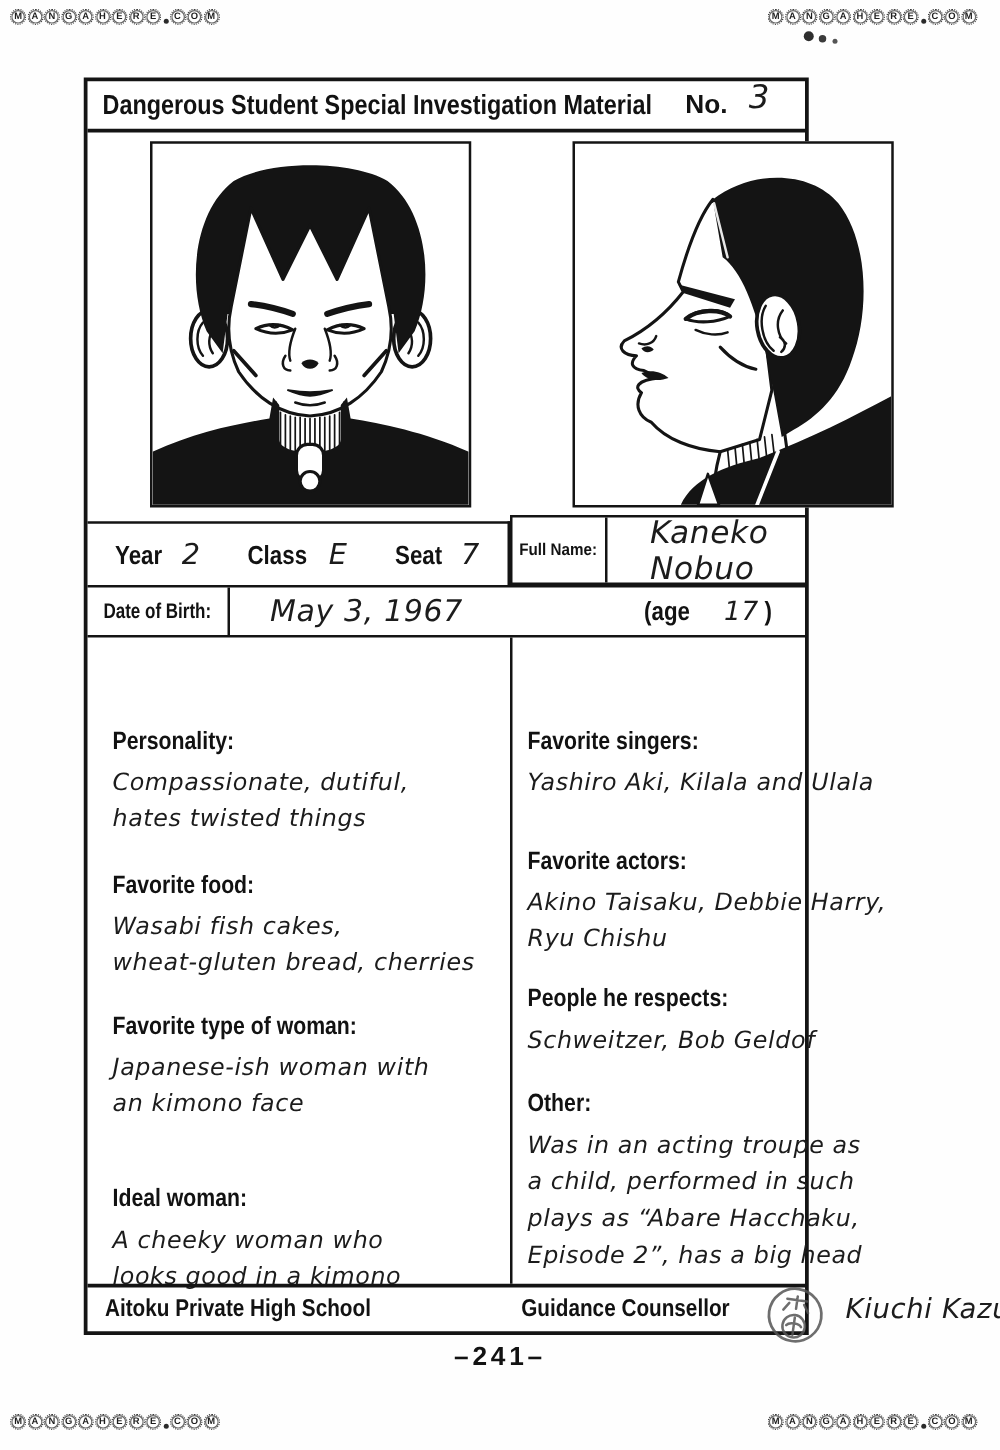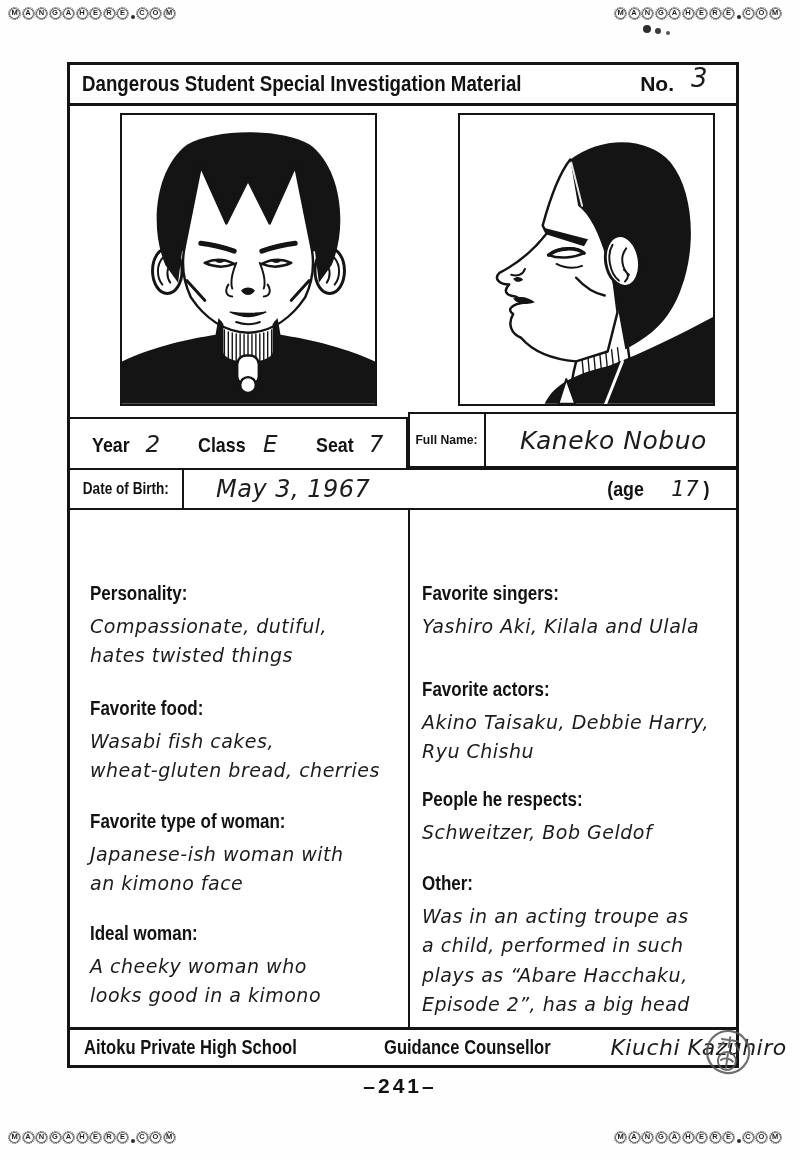--- a/index.html
+++ b/index.html
@@ -9,21 +9,21 @@
   
   .wm{position:absolute;display:flex;align-items:center;}
   .wm-badge{display:inline-block;width:13px;height:13px;box-sizing:border-box;border:1.5px dotted #3c3c3c;
             border-radius:50%;background:#fff;box-shadow:inset 0 0 0 1px #6a6a6a;
             color:#1d1d1d;font:bold 7.5px/10px "Liberation Sans",sans-serif;text-align:center;margin-right:0.5px;}
   .wm-dot{display:inline-block;width:4px;height:4px;border-radius:50%;background:#2a2a2a;align-self:flex-end;margin:0 1px 1px 1px;}
   .smudge{position:absolute;left:643px;top:25px;width:8px;height:8px;border-radius:50%;background:#2e2e2e;
           box-shadow:11px 2px 0 -1px #3b3b3b, 21px 4px 0 -2px #555;}
 
   
-  .card{position:absolute;left:67px;top:62px;width:672px;height:1006px;box-sizing:border-box;
+  .card{position:absolute;left:67px;top:62px;width:580px;height:1006px;box-sizing:border-box;
         border:3px solid #141414;background:#fff;}
   .blabel{font-weight:bold;display:inline-block;transform:scaleX(.85);transform-origin:left center;white-space:nowrap;}
   .blabel.c{transform-origin:center center;}
   .hand{font-family:"DejaVu Sans",sans-serif;font-style:italic;letter-spacing:.5px;color:#1c1c1c;}
 
   .title-row{position:absolute;left:0;top:0;right:0;height:38px;border-bottom:3px solid #141414;
              display:flex;align-items:center;}
   .title-row .title{font-size:22px;margin-left:12px;}
   .title-row .no-label{position:absolute;right:62px;font-size:21px;font-weight:bold;}
   .title-row .no-value{position:absolute;right:28px;top:-2px;font-size:26px;}
@@ -57,21 +57,21 @@
   .age-wrap{margin-left:auto;margin-right:26px;font-size:21px;font-weight:bold;display:flex;align-items:baseline;gap:4px;}
   .age-wrap .hand{font-size:21px;font-weight:normal;margin-left:20px;}
 
   .main-divider{position:absolute;left:338px;top:445px;bottom:38px;width:2px;background:#141414;}
   .section{position:absolute;}
   .section .sec-label{font-size:20px;margin-bottom:7px;}
   .sec-value{font-size:19px;line-height:1.55;white-space:pre-line;}
   .col-l{left:20px;width:305px;} .col-r{left:352px;width:296px;}
 
   .footer-row{position:absolute;left:0;right:0;bottom:0;height:38px;border-top:3px solid #141414;
-              display:flex;align-items:center;padding:0 14px;box-sizing:border-box;}
+              display:flex;align-items:center;padding:0 14px;box-sizing:border-box;gap:33px;}
   .footer-row .school{font-size:19.5px;}
   .footer-row .gc{font-size:19.5px;margin-left:50px;}
   .footer-row .gc-name{font-size:22px;margin-left:30px;white-space:nowrap;}
   .stamp{position:absolute;right:-17px;bottom:-13px;width:50px;height:50px;opacity:.85;}
 
   .page-num{position:absolute;left:0;right:0;top:1074px;text-align:center;
             font-weight:bold;font-size:21px;letter-spacing:3px;}
 </style>
 </head>
 <body>
@@ -286,21 +286,21 @@
     <div class="section col-l" style="top:632px;">
       <div class="blabel sec-label">Favorite food:</div>
       <div class="hand sec-value">Wasabi fish cakes,
 wheat-gluten bread, cherries</div>
     </div>
     <div class="section col-l" style="top:745px;">
       <div class="blabel sec-label">Favorite type of woman:</div>
       <div class="hand sec-value">Japanese-ish woman with
 an kimono face</div>
     </div>
-    <div class="section col-l" style="top:857px;">
+    <div class="section col-l" style="top:883px;">
       <div class="blabel sec-label">Ideal woman:</div>
       <div class="hand sec-value">A cheeky woman who
 looks good in a kimono</div>
     </div>
 
     <div class="section col-r" style="top:517px;">
       <div class="blabel sec-label">Favorite singers:</div>
       <div class="hand sec-value">Yashiro Aki, Kilala and Ulala</div>
     </div>
     <div class="section col-r" style="top:723px;">

